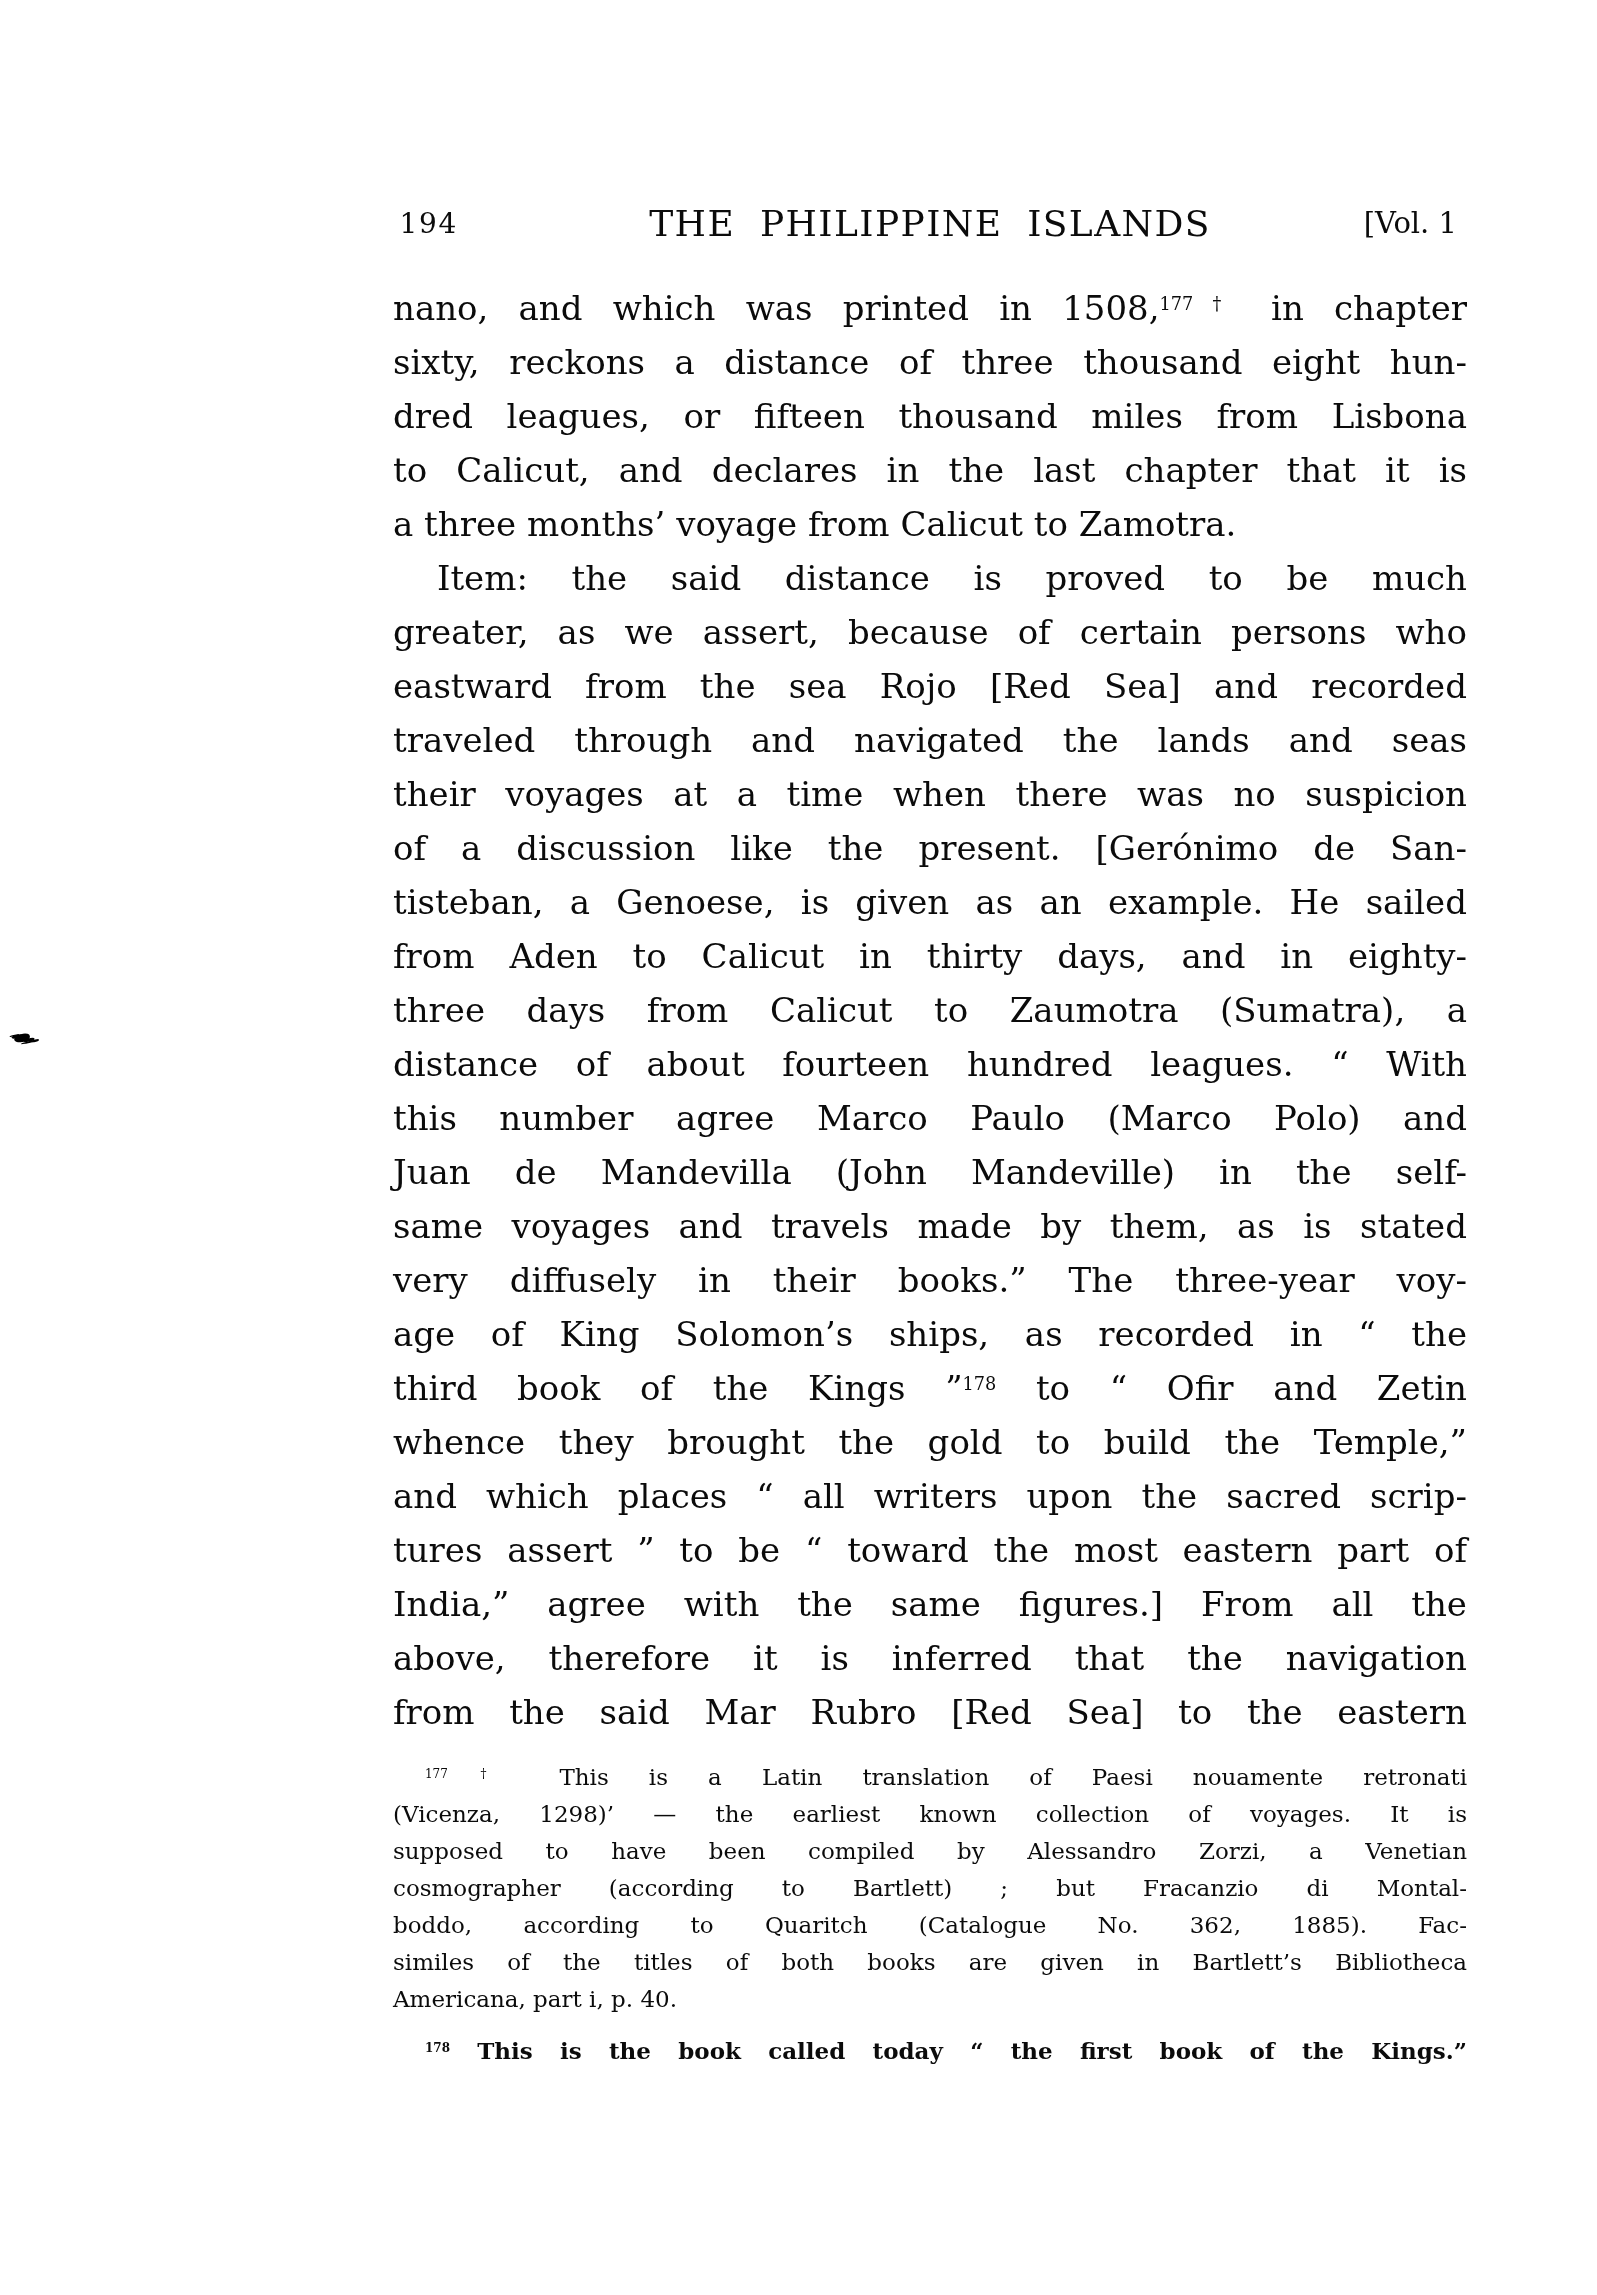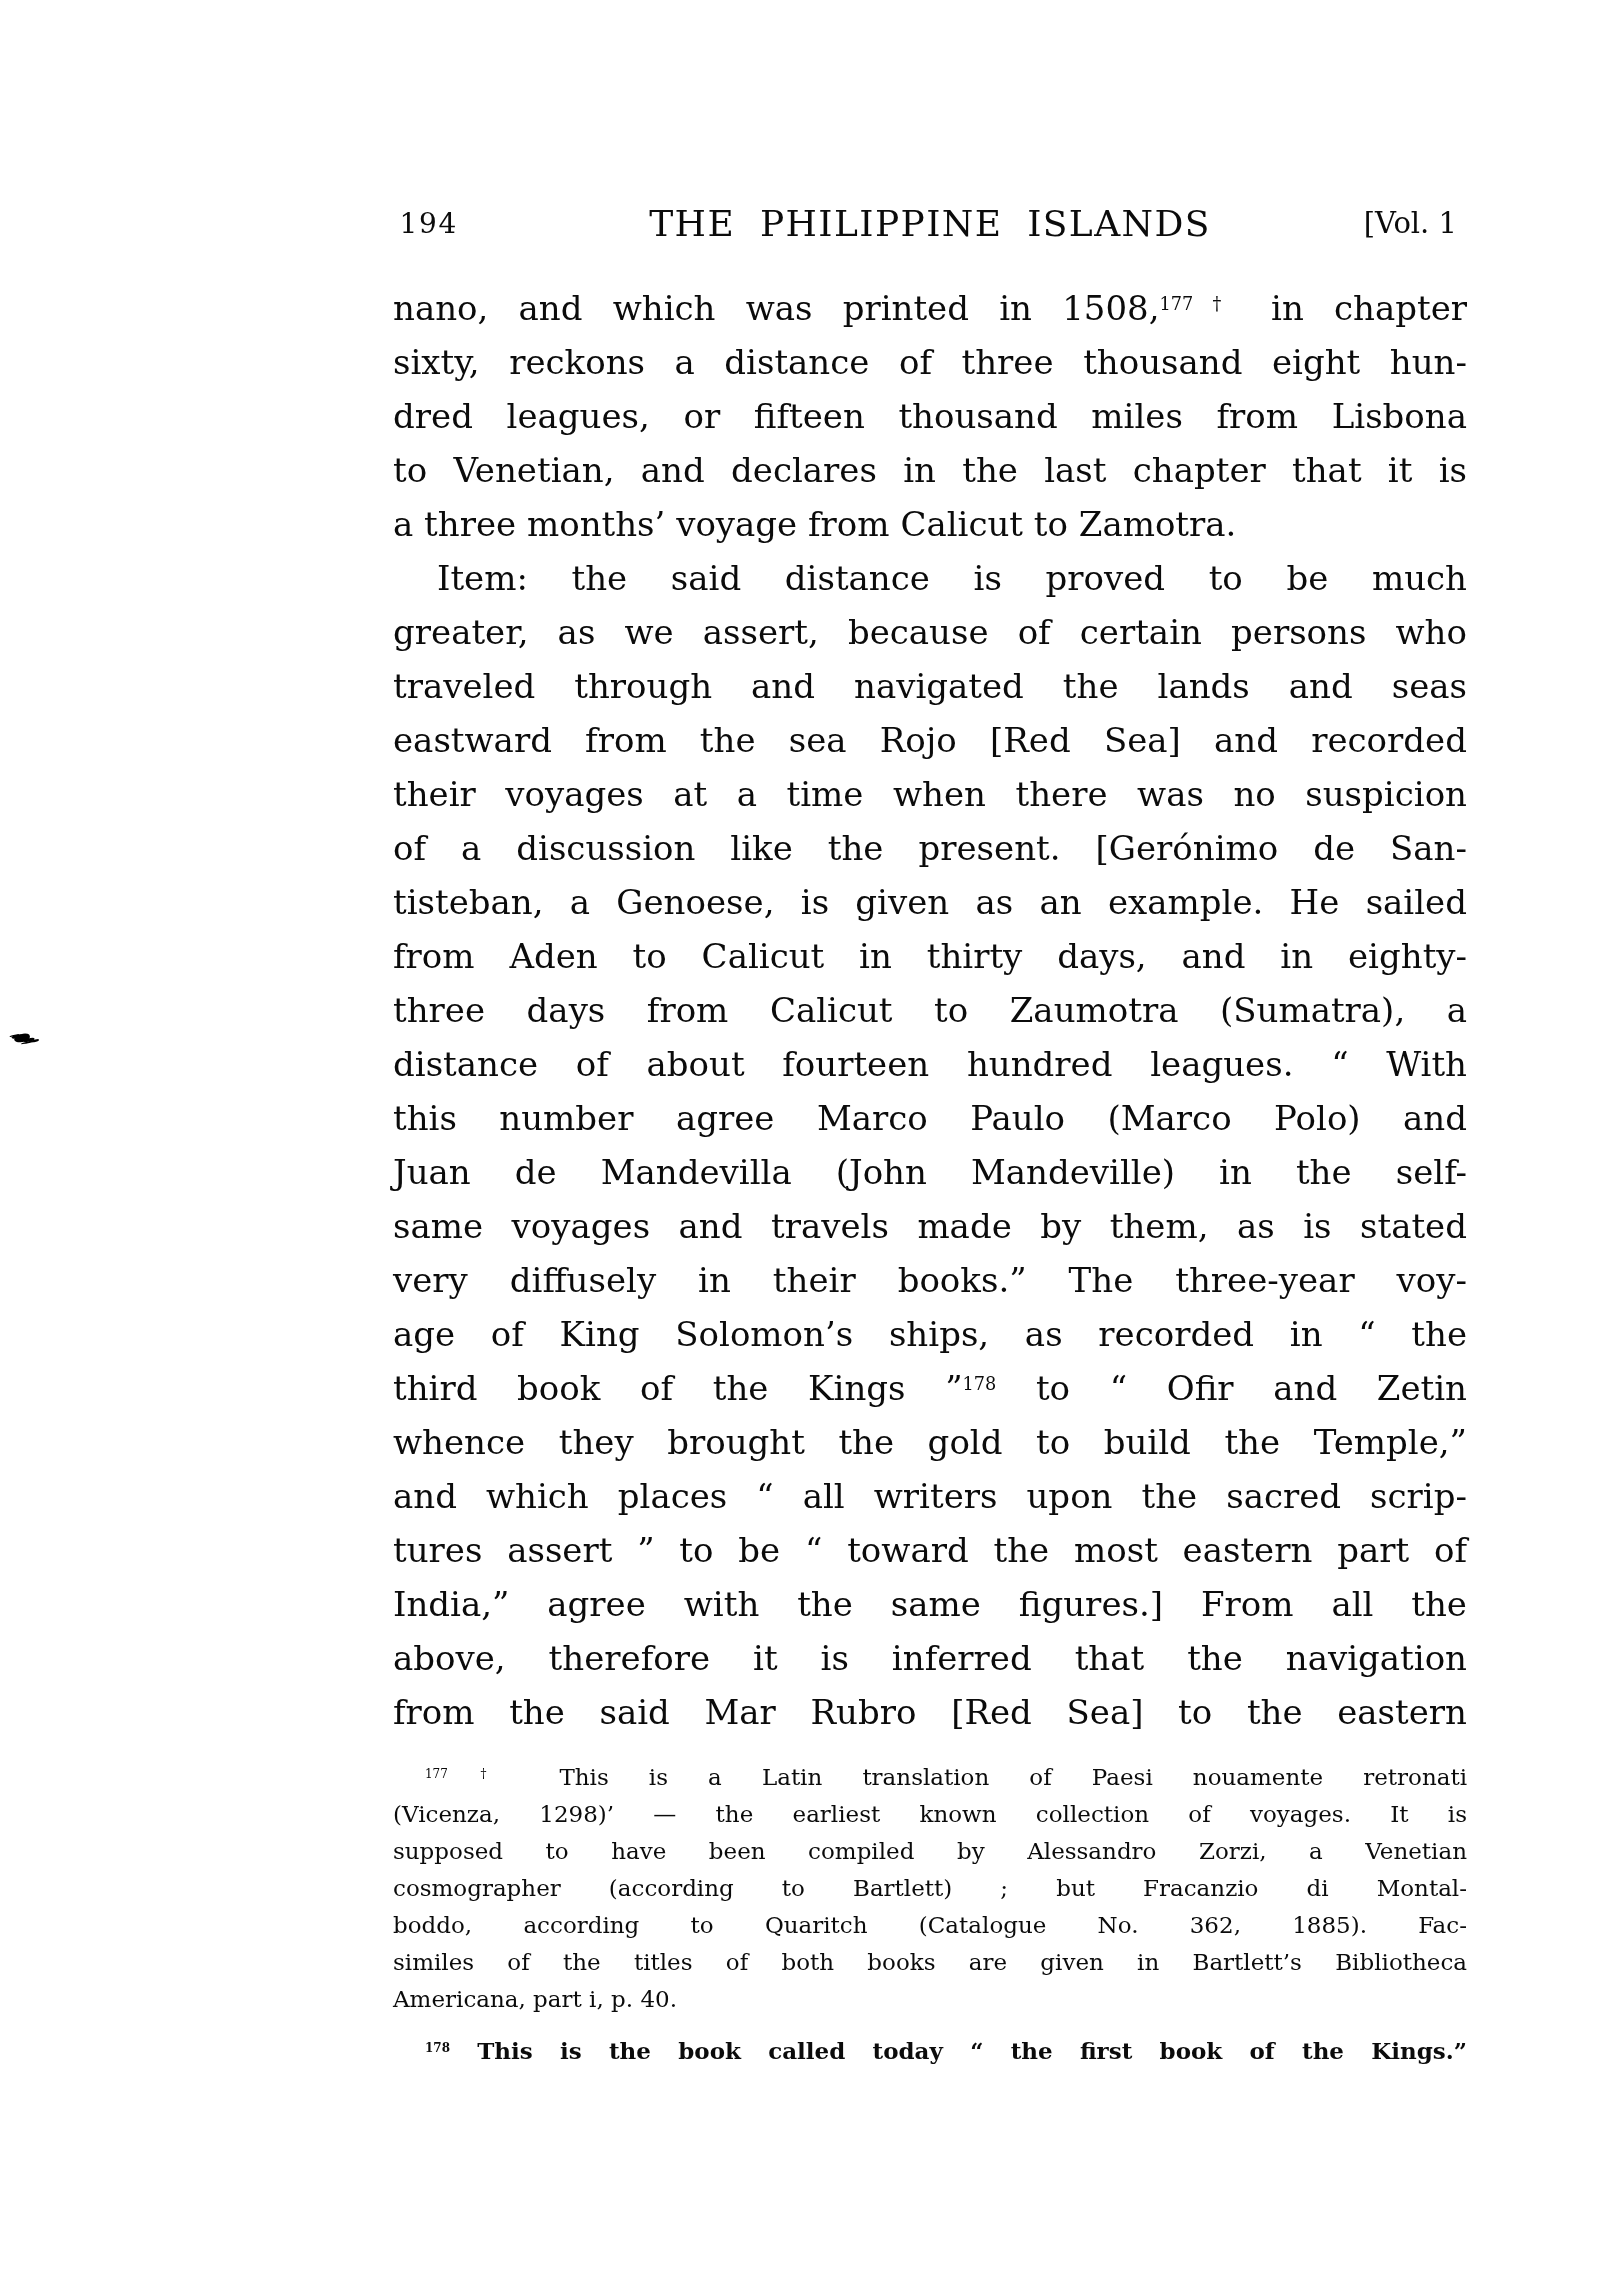--- a/index.html
+++ b/index.html
@@ -101,26 +101,26 @@
   <div class="header">
     <span class="pgnum">194</span>
     <span class="runtitle">THE PHILIPPINE ISLANDS</span>
     <span class="vol">[Vol. 1</span>
   </div>
 
   <div class="bodytext" id="body-lines">
       <div class="bl">nano, and which was printed in 1508,<span class="sup">177†</span> in chapter</div>
       <div class="bl">sixty, reckons a distance of three thousand eight hun-</div>
       <div class="bl">dred leagues, or fifteen thousand miles from Lisbona</div>
-      <div class="bl">to Venetian, and declares in the last chapter that it is</div>
+      <div class="bl">to Calicut, and declares in the last chapter that it is</div>
       <div class="bl last">a three months’ voyage from Calicut to Zamotra.</div>
       <div class="bl indent"><span class="it">Item:</span> the said distance is proved to be much</div>
       <div class="bl">greater, as we assert, because of certain persons who</div>
+      <div class="bl">eastward from the sea Rojo [Red Sea] and recorded</div>
       <div class="bl">traveled through and navigated the lands and seas</div>
-      <div class="bl">eastward from the sea Rojo [Red Sea] and recorded</div>
       <div class="bl">their voyages at a time when there was no suspicion</div>
       <div class="bl">of a discussion like the present.  [Gerónimo de San-</div>
       <div class="bl">tisteban, a Genoese, is given as an example.  He sailed</div>
       <div class="bl">from Aden to Calicut in thirty days, and in eighty-</div>
       <div class="bl">three days from Calicut to Zaumotra (Sumatra), a</div>
       <div class="bl">distance of about fourteen hundred leagues.  “ With</div>
       <div class="bl">this number agree Marco Paulo (Marco Polo) and</div>
       <div class="bl">Juan de Mandevilla (John Mandeville) in the self-</div>
       <div class="bl">same voyages and travels made by them, as is stated</div>
       <div class="bl">very diffusely in their books.”  The three-year voy-</div>

